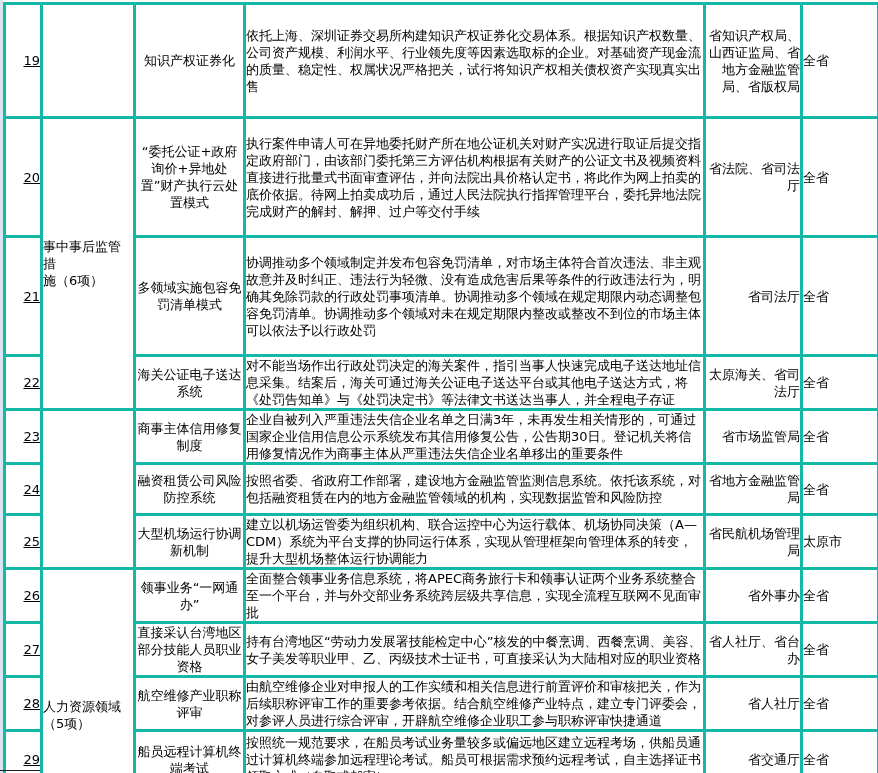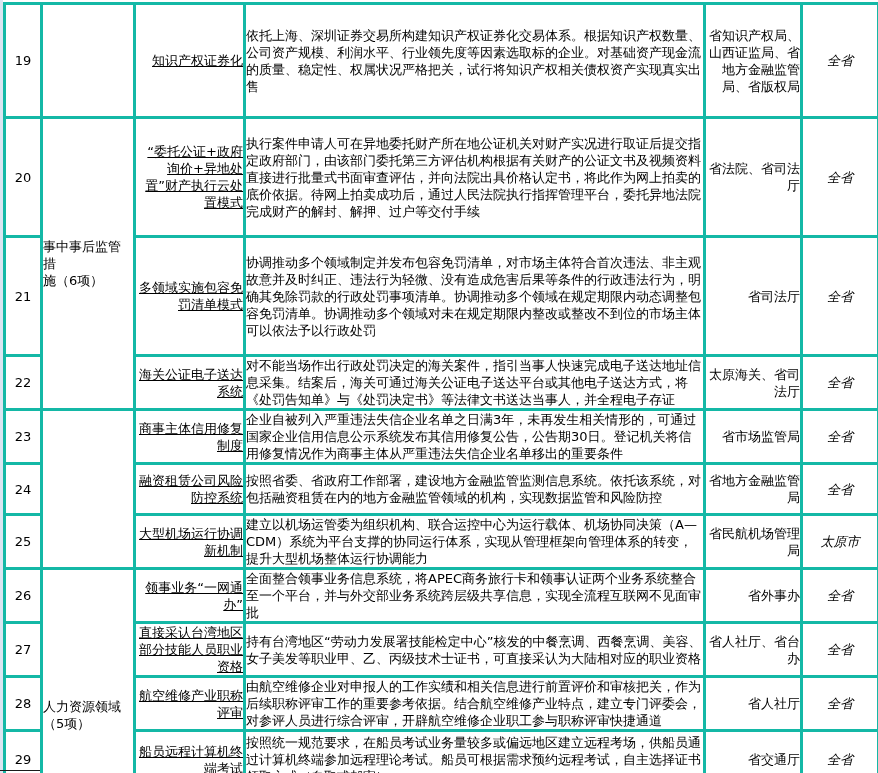--- a/index.html
+++ b/index.html
@@ -24,32 +24,32 @@
   }
   table.grid td{
     border:3px solid #14b8a6;
     vertical-align:middle;
     font-size:13px;
     line-height:17px;
     padding:0;
     overflow:hidden;
     word-break:break-all;
   }
-  td.num{text-align:center;}
+  td.num{text-align:right;text-decoration:underline;}
   td.cat{white-space:pre-line;}
   td.cat.low{padding-top:72px;}
-  td.title{text-align:right;padding:1px 2px 1px 3px;text-decoration:underline;}
+  td.title{text-align:center;padding:1px 2px 1px 3px;}
   td.desc{
     text-align:left;
     font-size:12px;
     line-height:17px;
     padding:1px 3px 1px 4px;
   }
   td.dept{text-align:right;padding:0 2px;}
-  td.scope{text-align:center;font-style:italic;}
+  td.scope{text-align:left;}
   #corner-line{
     position:absolute;left:0px;top:770px;width:40px;height:1px;
     background:#1a1a1a;
   }
 </style>
 </head>
 <body>
 
 <div id="screen">
   <div id="gutter"></div>

